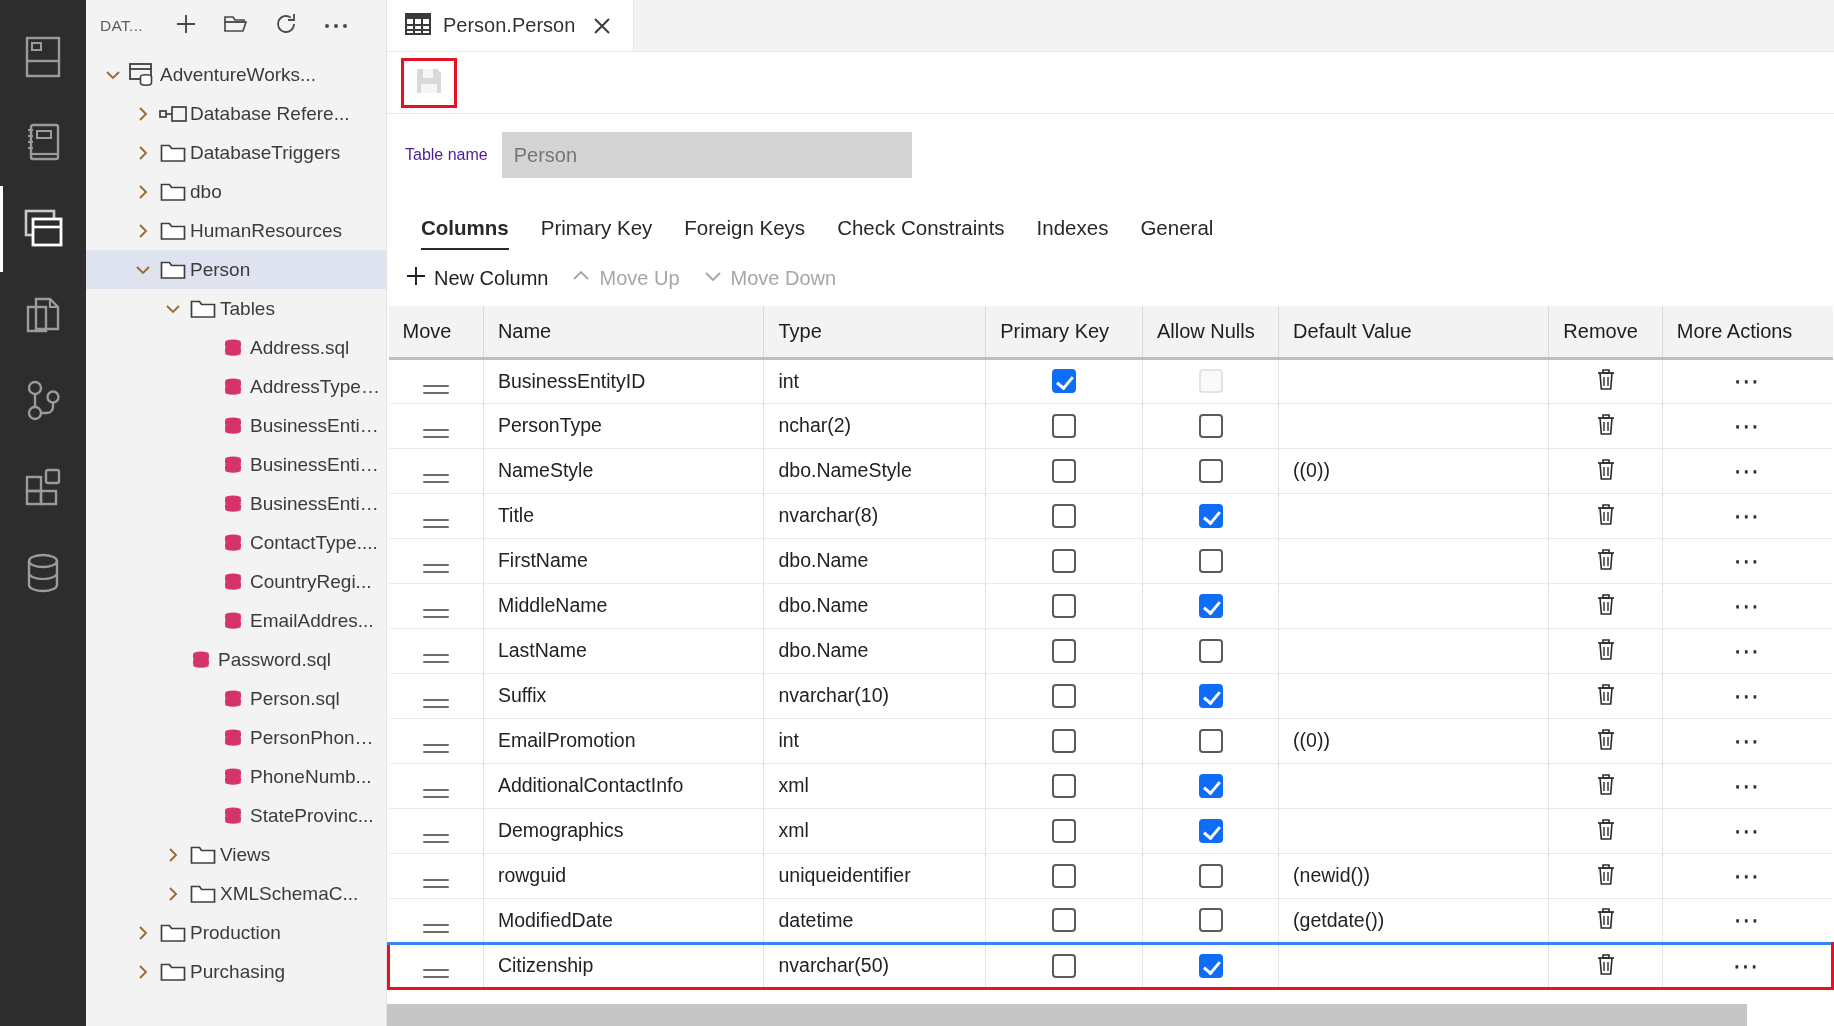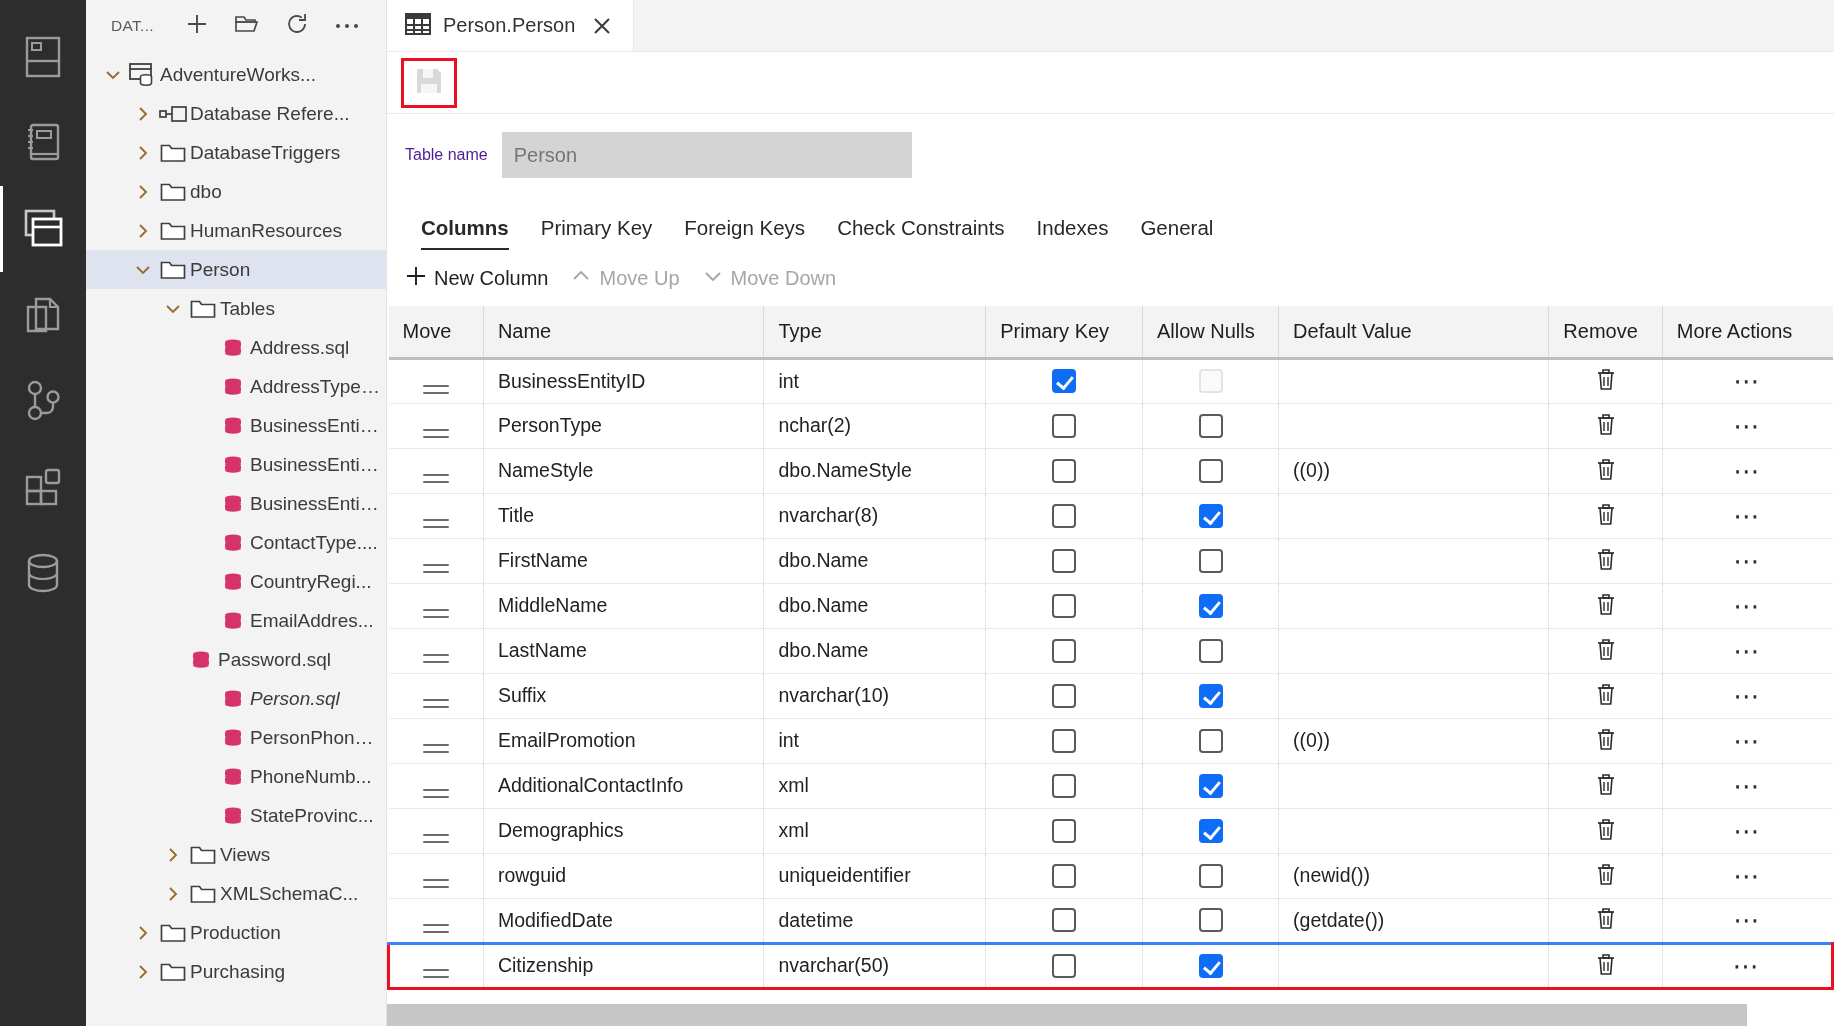--- a/index.html
+++ b/index.html
@@ -39,21 +39,20 @@
     background: #f3f3f3;
     border-right: 1px solid #e2e2e2;
     display: flex; flex-direction: column;
     overflow: hidden;
   }
   .sidebar-header {
     height: 52px; min-height: 52px;
     display: flex; align-items: center;
     padding: 0 10px 0 14px;
     gap: 12px;
-    margin-left: 11px;
   }
   .sidebar-title {
     font-size: 15.5px; color: #5c5c5c;
     letter-spacing: .3px;
     flex: 0 0 auto;
     margin-right: 12px;
     white-space: nowrap;
   }
   .hdr-btn {
     width: 38px; height: 38px;
@@ -583,21 +582,21 @@
             <svg width="22" height="22" viewBox="0 0 22 22">
               <ellipse cx="11" cy="5" rx="8" ry="2.6" fill="#d6336c"></ellipse>
               <rect x="3" y="6" width="16" height="3.4" fill="#d6336c"></rect>
               <ellipse cx="11" cy="10.6" rx="8" ry="2.6" fill="#d6336c"></ellipse>
               <rect x="3" y="11.6" width="16" height="3.4" fill="#d6336c"></rect>
               <ellipse cx="11" cy="16.2" rx="8" ry="2.6" fill="#d6336c"></ellipse>
             </svg>
           </span>
           <span class="tree-label">Password.sql</span>
         </div>
-        <div class="tree-row" style="padding-left: 104px; font-style: italic;">
+        <div class="tree-row" style="padding-left: 104px;">
           <span class="twisty"></span>
           <span class="tree-icon">
             <svg width="22" height="22" viewBox="0 0 22 22">
               <ellipse cx="11" cy="5" rx="8" ry="2.6" fill="#d6336c"></ellipse>
               <rect x="3" y="6" width="16" height="3.4" fill="#d6336c"></rect>
               <ellipse cx="11" cy="10.6" rx="8" ry="2.6" fill="#d6336c"></ellipse>
               <rect x="3" y="11.6" width="16" height="3.4" fill="#d6336c"></rect>
               <ellipse cx="11" cy="16.2" rx="8" ry="2.6" fill="#d6336c"></ellipse>
             </svg>
           </span>

